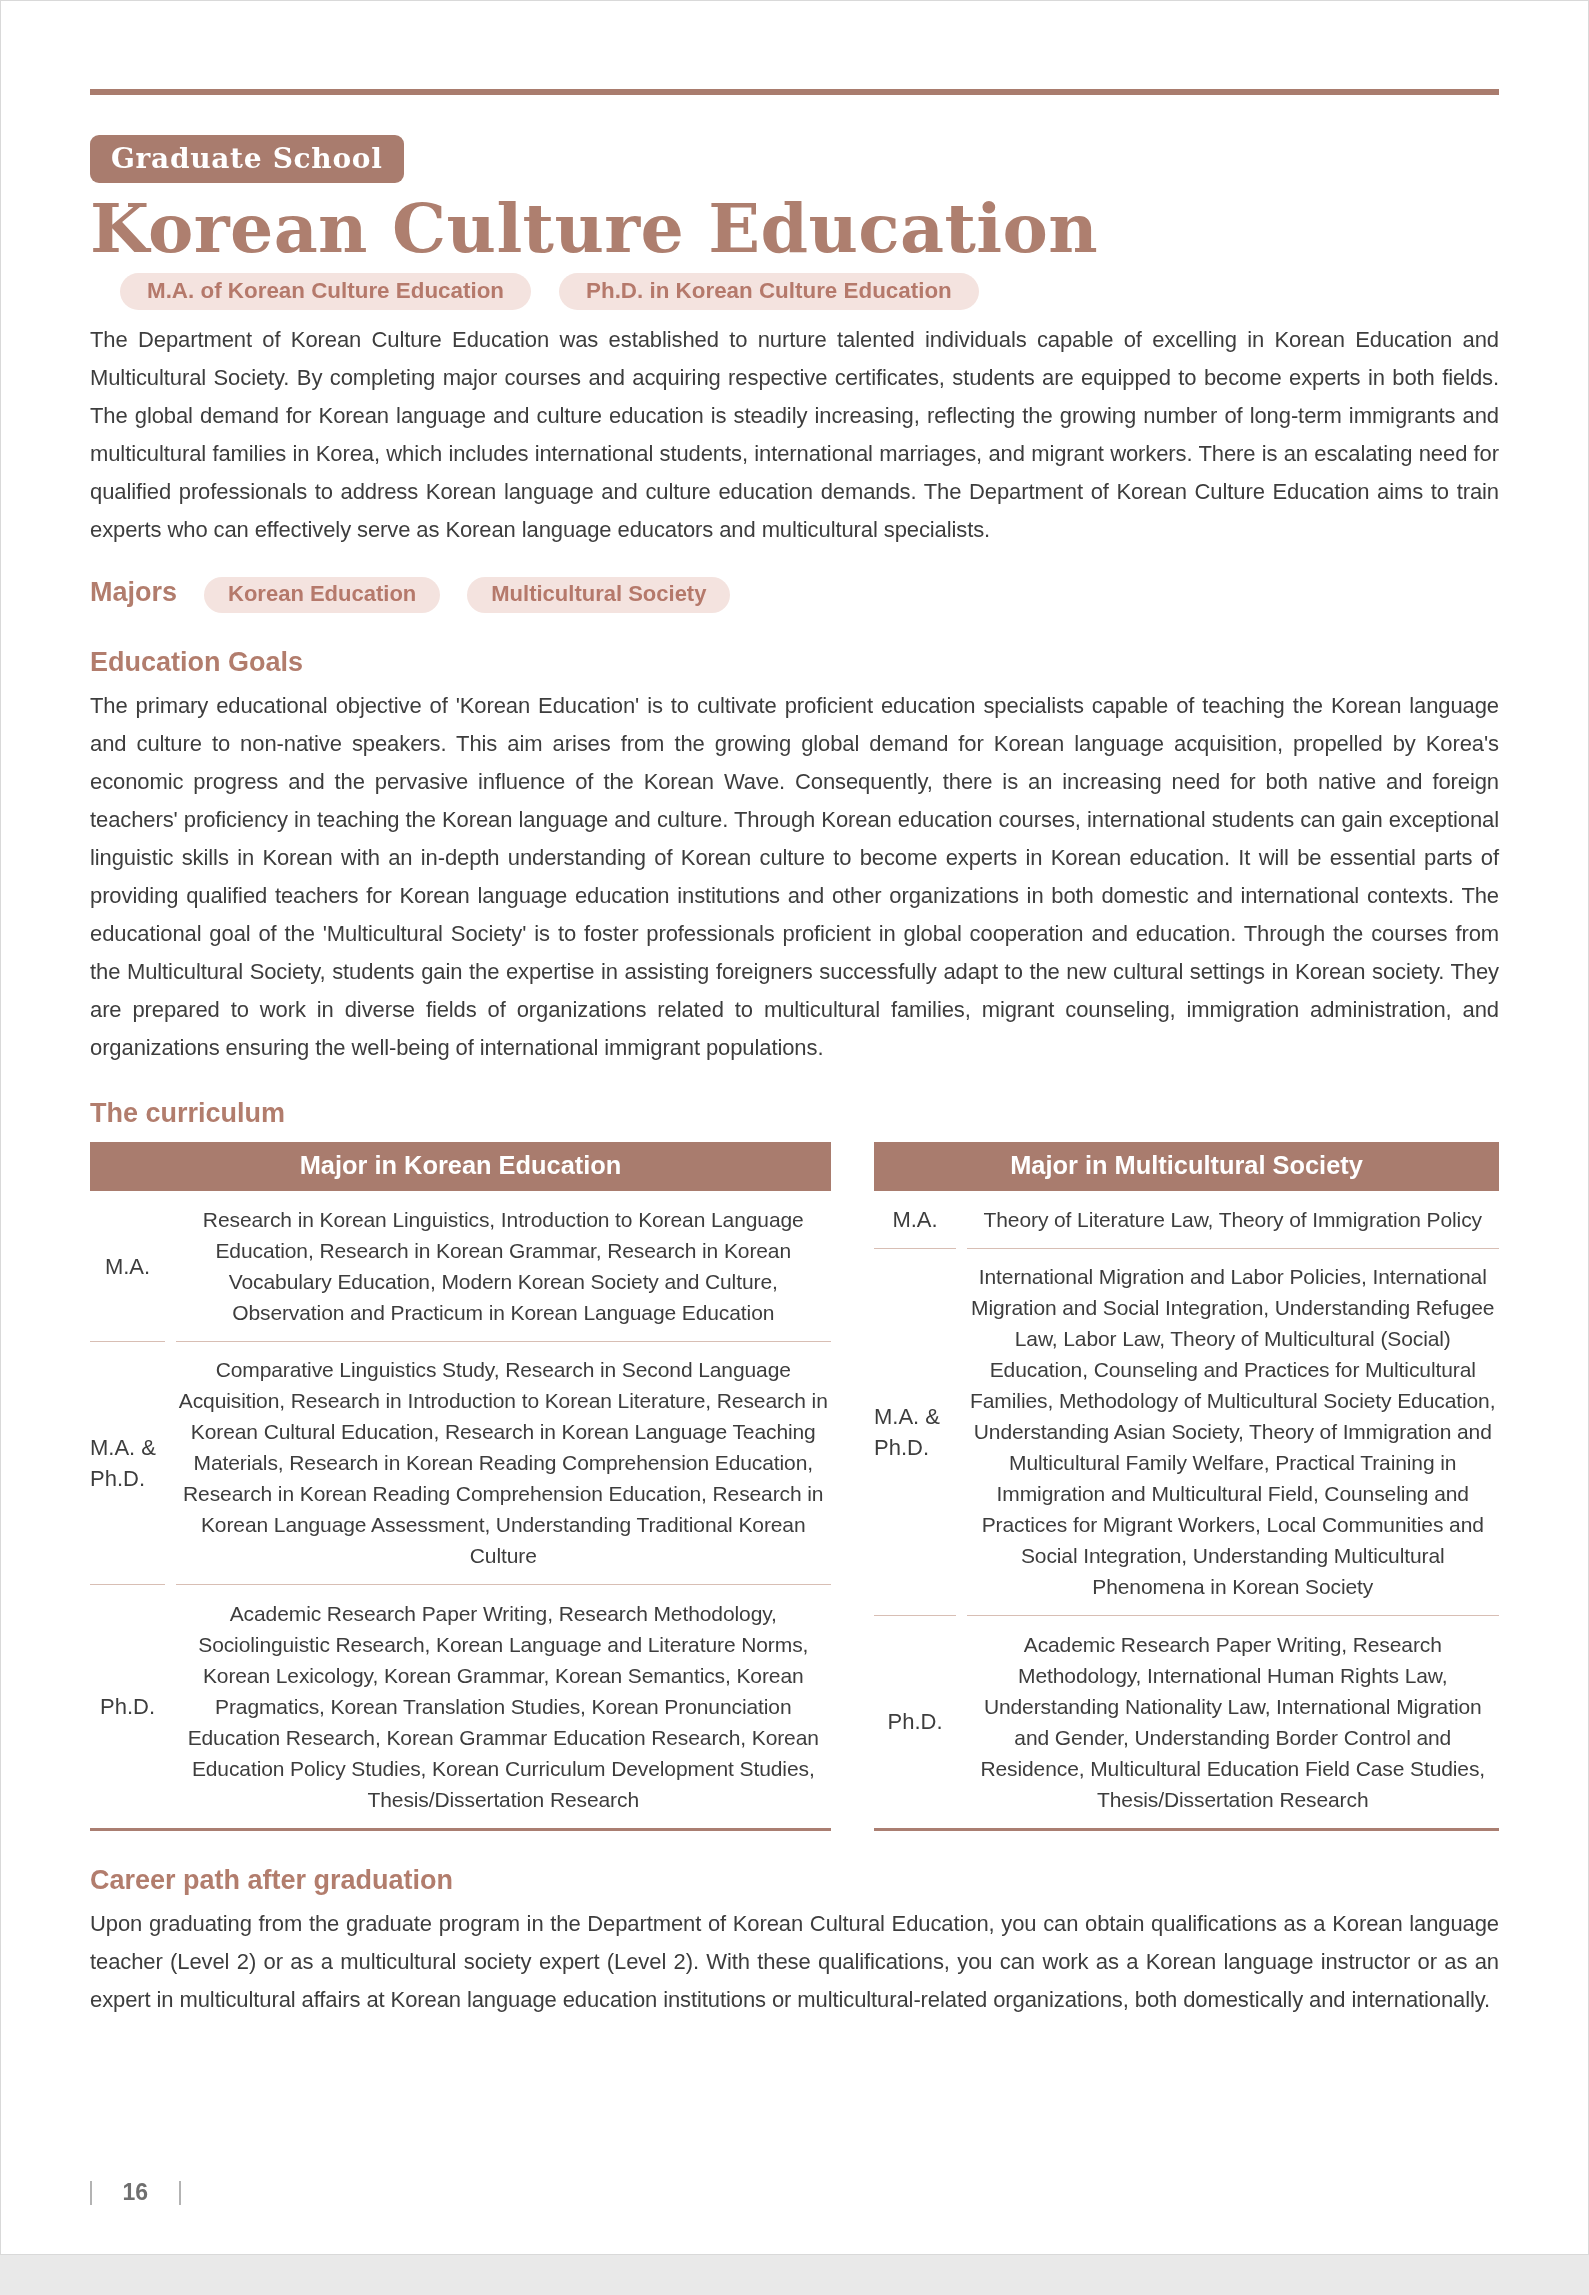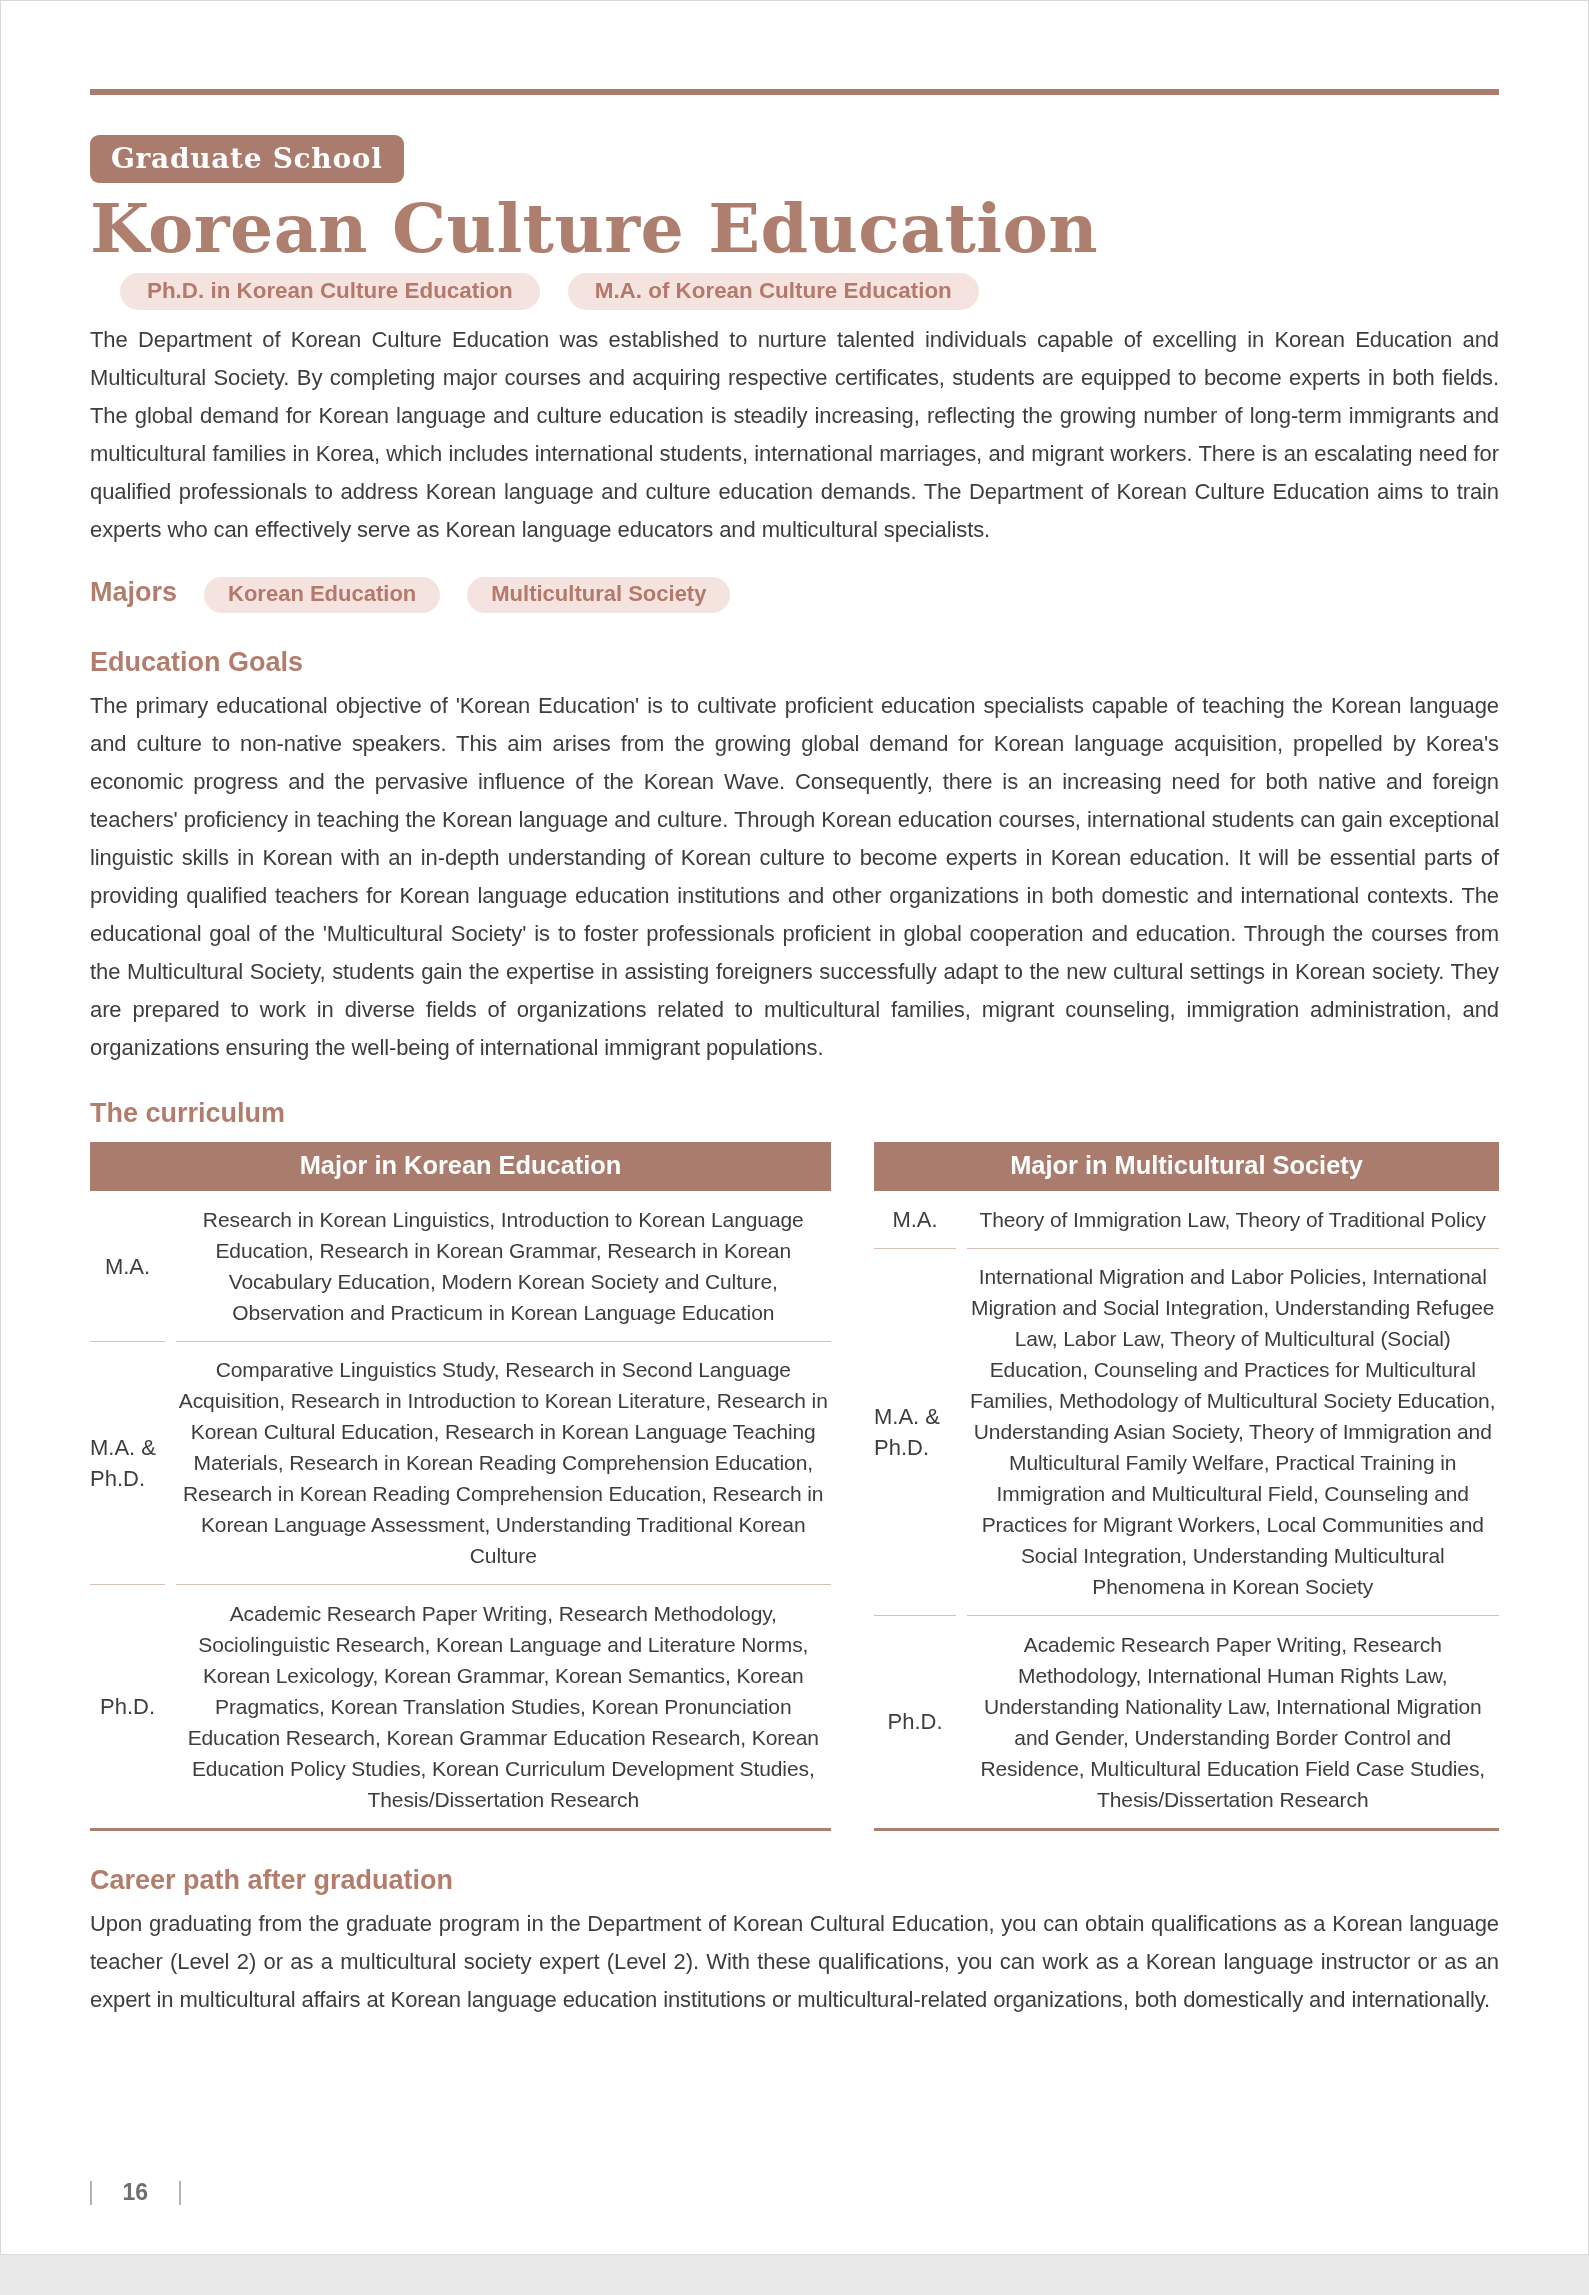--- a/index.html
+++ b/index.html
@@ -66,22 +66,22 @@
 
 <div class="page">
 
   <div class="top-bar"></div>
 
   <div class="gs-badge">Graduate School</div>
 
   <h1 class="dept-title" style="margin-bottom:0;">Korean Culture Education</h1>
 
   <div class="degree-pills">
+    <span class="pill">M.A. of Korean Culture Education</span>
     <span class="pill">Ph.D. in Korean Culture Education</span>
-    <span class="pill">M.A. of Korean Culture Education</span>
   </div>
 
   <div class="body-text">The Department of Korean Culture Education was established to nurture talented individuals capable of excelling in Korean Education and Multicultural Society. By completing major courses and acquiring respective certificates, students are equipped to become experts in both fields. The global demand for Korean language and culture education is steadily increasing, reflecting the growing number of long-term immigrants and multicultural families in Korea, which includes international students, international marriages, and migrant workers. There is an escalating need for qualified professionals to address Korean language and culture education demands. The Department of Korean Culture Education aims to train experts who can effectively serve as Korean language educators and multicultural specialists.</div>
 
   <div class="majors-row">
     <span class="section-heading">Majors</span>
     <span class="pill">Korean Education</span>
     <span class="pill">Multicultural Society</span>
   </div>
 
@@ -105,21 +105,21 @@
       <div class="ctable-row last">
         <div class="ctable-label">Ph.D.</div>
         <div class="ctable-courses">Academic Research Paper Writing, Research Methodology, Sociolinguistic Research, Korean Language and Literature Norms, Korean Lexicology, Korean Grammar, Korean Semantics, Korean Pragmatics, Korean Translation Studies, Korean Pronunciation Education Research, Korean Grammar Education Research, Korean Education Policy Studies, Korean Curriculum Development Studies, Thesis/Dissertation Research</div>
       </div>
     </div>
 
     <div class="ctable right">
       <div class="ctable-header">Major in Multicultural Society</div>
       <div class="ctable-row">
         <div class="ctable-label">M.A.</div>
-        <div class="ctable-courses">Theory of Immigration Law, Theory of Traditional Policy</div>
+        <div class="ctable-courses">Theory of Literature Law, Theory of Immigration Policy</div>
       </div>
       <div class="ctable-row">
         <div class="ctable-label">M.A. &amp; Ph.D.</div>
         <div class="ctable-courses">International Migration and Labor Policies, International Migration and Social Integration, Understanding Refugee Law, Labor Law, Theory of Multicultural (Social) Education, Counseling and Practices for Multicultural Families, Methodology of Multicultural Society Education, Understanding Asian Society, Theory of Immigration and Multicultural Family Welfare, Practical Training in Immigration and Multicultural Field, Counseling and Practices for Migrant Workers, Local Communities and Social Integration, Understanding Multicultural Phenomena in Korean Society</div>
       </div>
       <div class="ctable-row last">
         <div class="ctable-label">Ph.D.</div>
         <div class="ctable-courses">Academic Research Paper Writing, Research Methodology, International Human Rights Law, Understanding Nationality Law, International Migration and Gender, Understanding Border Control and Residence, Multicultural Education Field Case Studies, Thesis/Dissertation Research</div>
       </div>
     </div>

